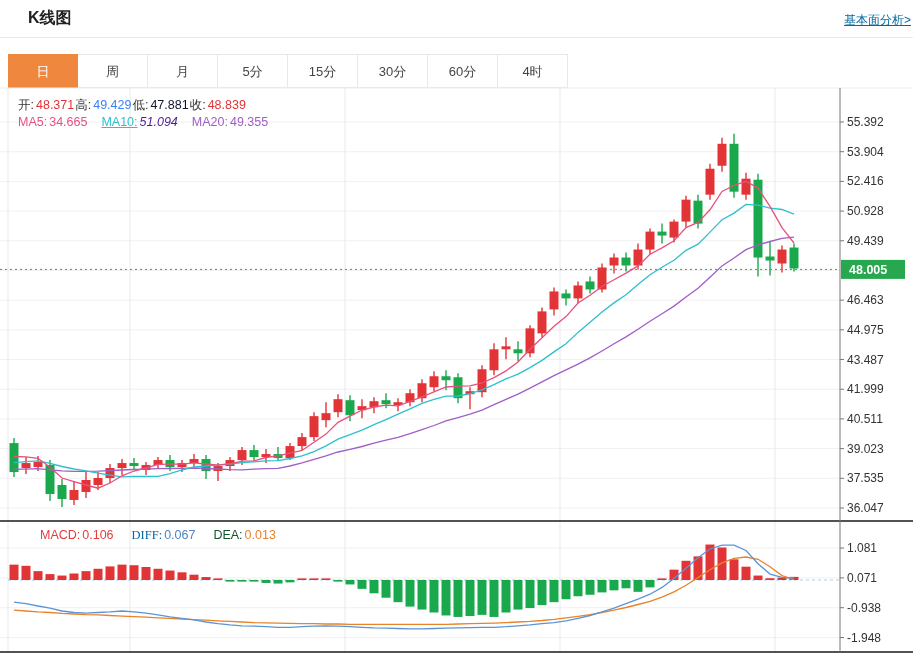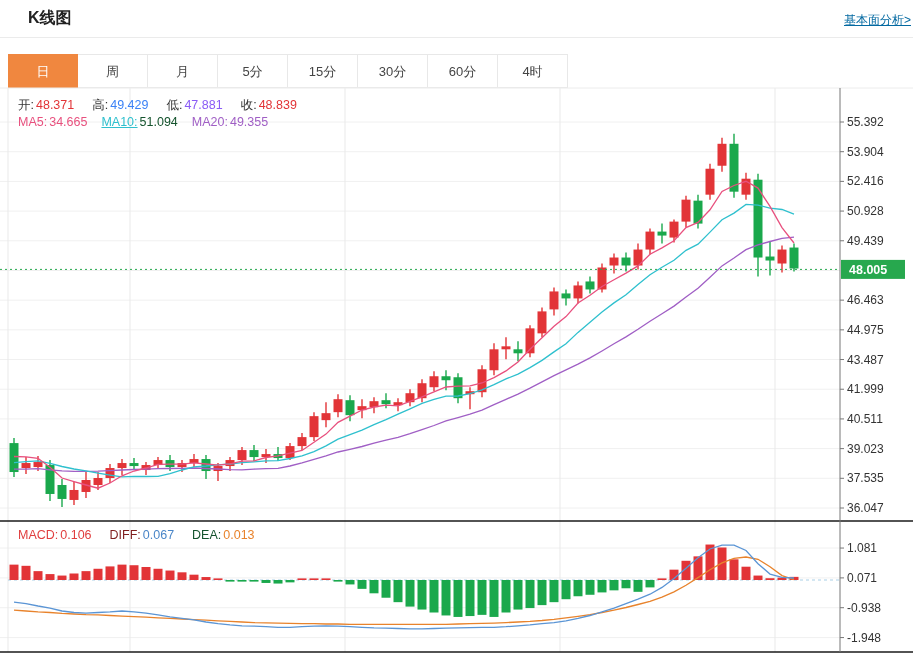--- a/index.html
+++ b/index.html
@@ -12,23 +12,23 @@
   .divider{position:absolute;left:0;top:37px;width:913px;height:1px;background:#ebebeb;}
   .tabs{position:absolute;left:8px;top:54px;display:flex;}
   .tab{
     width:70px;height:34px;line-height:34px;text-align:center;font-size:13px;color:#444;
     background:#fff;border:1px solid #e8e8e8;border-left:none;box-sizing:border-box;cursor:pointer;
   }
   .tab:first-child{border-left:1px solid #e8e8e8;}
   .tab.active{background:#f0873f;border-color:#f0873f;color:#fff;}
   #chart-svg{position:absolute;left:0;top:0;}
   .legend-row{position:absolute;display:flex;font-size:12.5px;white-space:nowrap;}
-  #ohlc-row{left:18px;top:97px;gap:18px;}
+  #ohlc-row{left:18px;top:97px;gap:1px;}
   #ma-row{left:18px;top:115px;gap:14px;}
-  #macd-row{left:18px;top:528px;gap:18px;}
+  #macd-row{left:40px;top:528px;gap:18px;}
   .legend-row .lab{color:#333;}
   .legend-row .val{margin-left:2px;}
 </style>
 </head>
 <body>
 
 <div class="title">K线图</div>
 <div class="analysis-link">基本面分析&gt;</div>
 <div class="divider"></div>
 
@@ -322,25 +322,25 @@
     </g>
     <g>
       <rect x="841" y="259.89632980098213" width="64" height="19" fill="#27a84e"></rect>
       <text x="849" y="273.89632980098213" font-size="12.5" font-weight="bold" fill="#fff">48.005</text>
     </g>
   </svg>
 
 <div class="legend-row" id="ohlc-row">
     <span><span class="lab">开:</span><span class="val" style="color: rgb(226, 52, 55);">48.371</span></span>
     <span><span class="lab">高:</span><span class="val" style="color: #3b82f6;">49.429</span></span>
-    <span><span class="lab">低:</span><span class="val" style="color: #8b5cf6;">47.881</span></span>
+    <span><span class="lab">低:</span><span class="val" style="color: #0f172a;">47.881</span></span>
     <span><span class="lab">收:</span><span class="val" style="color: rgb(226, 52, 55);">48.839</span></span>
   </div>
 <div class="legend-row" id="ma-row">
     <span><span class="lab" style="color: rgb(232, 80, 126);">MA5:</span><span class="val" style="color: rgb(232, 80, 126);">34.665</span></span>
-    <span><span class="lab" style="color: rgb(47, 192, 206); text-decoration: underline;">MA10:</span><span class="val" style="color: #14532d;">51.094</span></span>
+    <span><span class="lab" style="color: rgb(47, 192, 206); text-decoration: underline;">MA10:</span><span class="val" style="color: #4c1d95; font-style: italic;">51.094</span></span>
     <span><span class="lab" style="color: rgb(160, 95, 197);">MA20:</span><span class="val" style="color: rgb(160, 95, 197);">49.355</span></span>
   </div>
 <div class="legend-row" id="macd-row">
     <span><span class="lab" style="color: rgb(224, 62, 62);">MACD:</span><span class="val" style="color: rgb(224, 62, 62);">0.106</span></span>
-    <span><span class="lab" style="color: #7f1d1d;">DIFF:</span><span class="val" style="color: rgb(74, 134, 200);">0.067</span></span>
+    <span><span class="lab" style="color: #0369a1; font-family: Liberation Serif, serif;">DIFF:</span><span class="val" style="color: rgb(74, 134, 200);">0.067</span></span>
     <span><span class="lab" style="color: #14532d;">DEA:</span><span class="val" style="color: rgb(232, 131, 44);">0.013</span></span>
   </div>
 
 </body></html>

